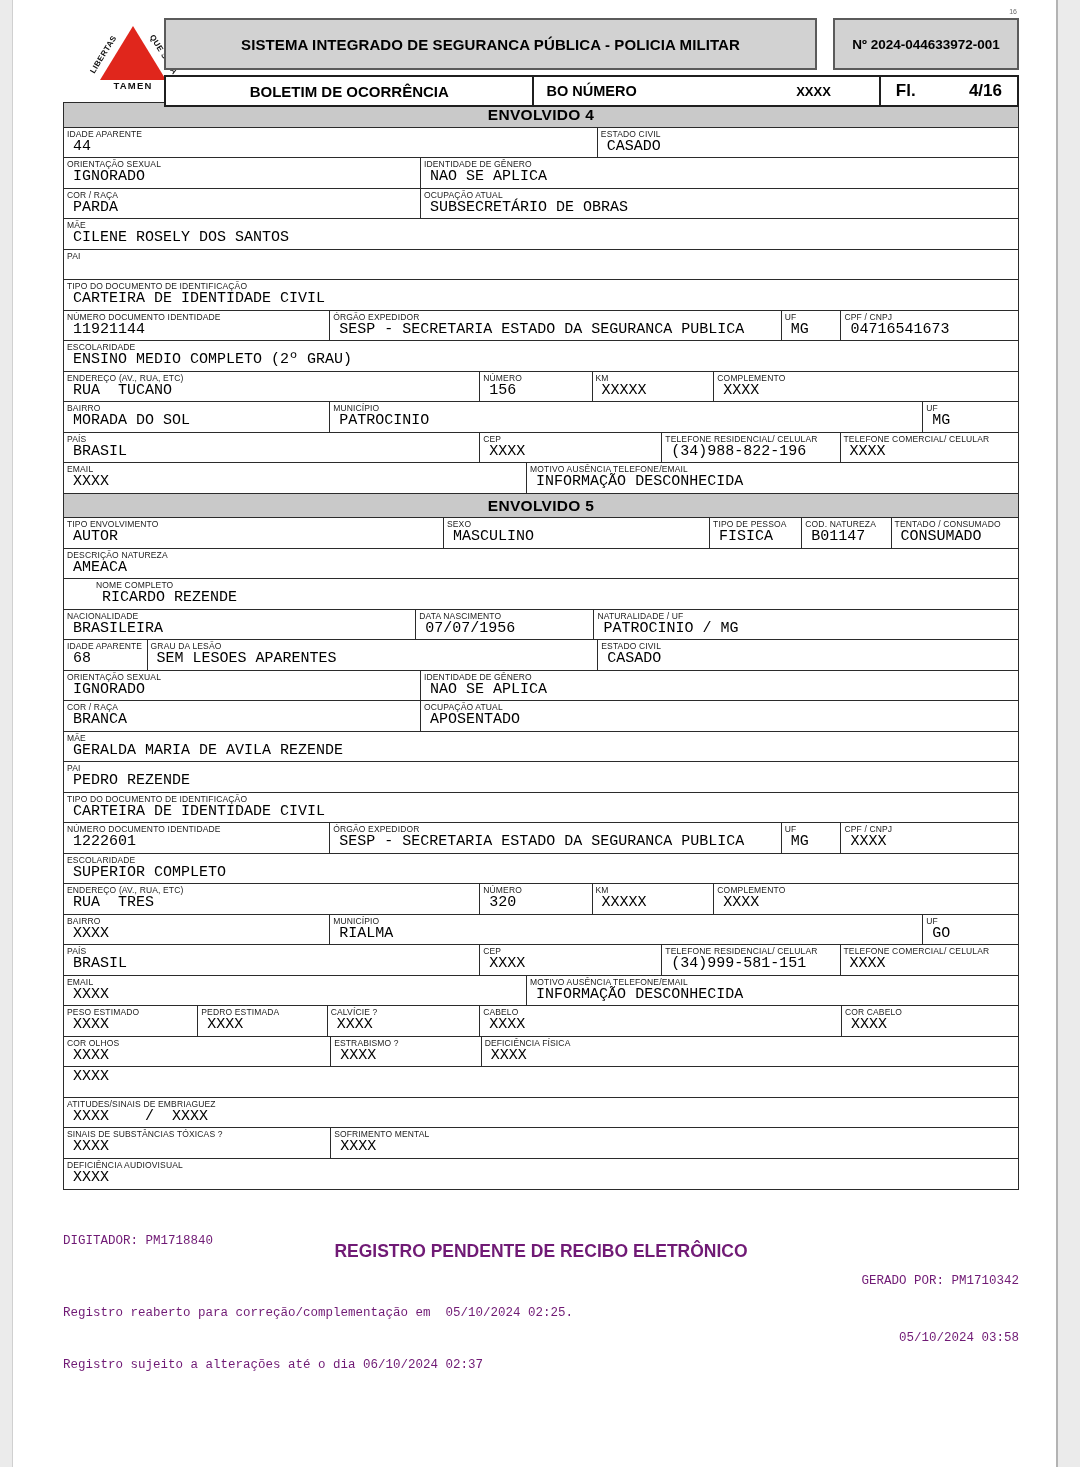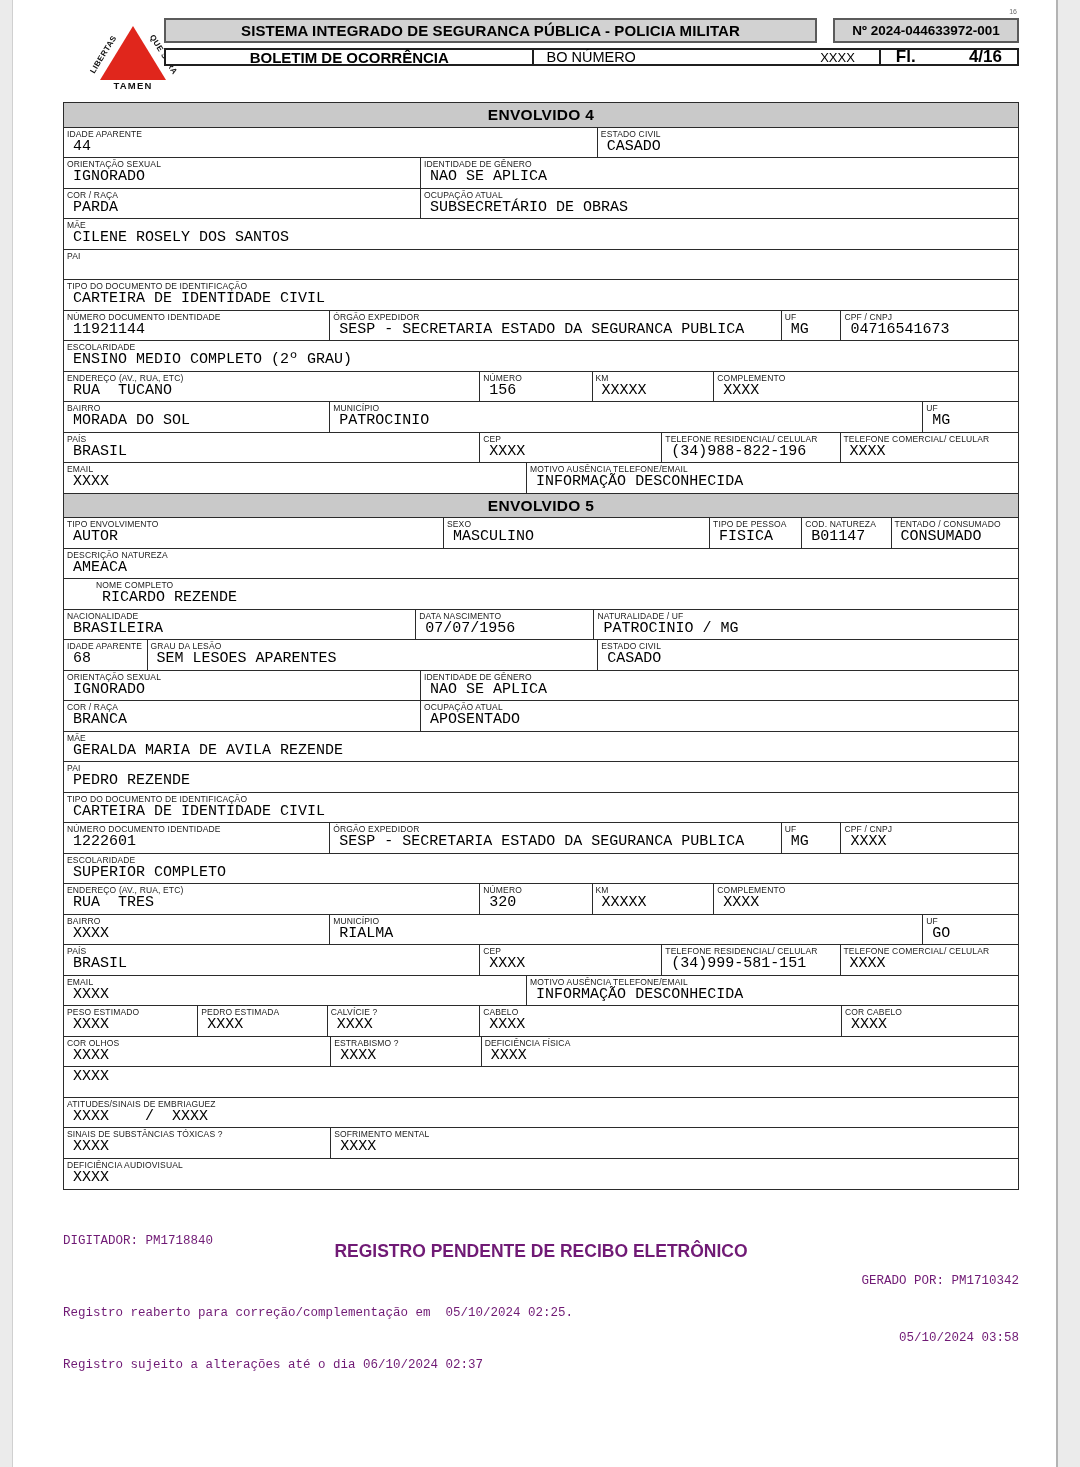--- a/index.html
+++ b/index.html
@@ -23,41 +23,41 @@
     position:absolute;left:50%;top:12px;transform:translateX(-50%);
     width:0;height:0;
     border-left:33px solid transparent;border-right:33px solid transparent;
     border-bottom:54px solid #e0261c;
   }
   .logo .motto{position:absolute;font-size:8px;font-weight:bold;color:#111;letter-spacing:.4px;white-space:nowrap;}
   .logo .motto-l{left:-1px;top:36px;transform:rotate(-58deg);}
   .logo .motto-r{right:-3px;top:36px;transform:rotate(58deg);}
   .logo .motto-b{left:50%;transform:translateX(-50%);top:66px;font-size:9.5px;letter-spacing:1.2px;}
   .hboxes{margin-left:101px;position:relative;}
-  .hrow1{display:flex;gap:16px;height:25px;}
+  .hrow1{display:flex;gap:16px;height:52px;}
   .sys-box{
     flex:1;background:#d2d2d2;border:2px solid #5b5b5b;box-sizing:border-box;
     display:flex;align-items:center;justify-content:center;
     font-weight:bold;font-size:15px;color:#000;letter-spacing:.1px;
   }
   .num-box{
     flex:0 0 186px;background:#d2d2d2;border:2px solid #5b5b5b;box-sizing:border-box;
     display:flex;align-items:center;justify-content:center;
     font-weight:bold;font-size:13.5px;position:relative;
   }
   .corner-mark{position:absolute;top:-12px;right:0;font-size:7px;color:#6a6a6a;font-weight:normal;}
-  .hrow2{display:flex;height:18px;border:2px solid #1f1f1f;box-sizing:border-box;margin-top:5px;background:#fff;}
+  .hrow2{display:flex;height:32px;border:2px solid #1f1f1f;box-sizing:border-box;margin-top:5px;background:#fff;}
   .cell-title{
     flex:0 0 43.3%;border-right:2px solid #1f1f1f;box-sizing:border-box;
     display:flex;align-items:center;justify-content:center;font-weight:bold;font-size:15px;
   }
   .cell-bo{
     flex:0 0 40.7%;border-right:2px solid #1f1f1f;box-sizing:border-box;
     display:flex;align-items:center;justify-content:space-between;
-    padding:0 24px 0 12px;font-weight:normal;font-size:14.5px;
+    padding:0 48px 0 12px;font-weight:bold;font-size:14.5px;
   }
   .cell-bo .bo-value{font-size:13px;}
   .cell-fl{
     flex:1;display:flex;align-items:center;justify-content:space-between;
     padding:0 15px;font-weight:bold;font-size:17px;
   }
 
   
   #form-sections{margin-top:8px;}
   .sec-bar{

